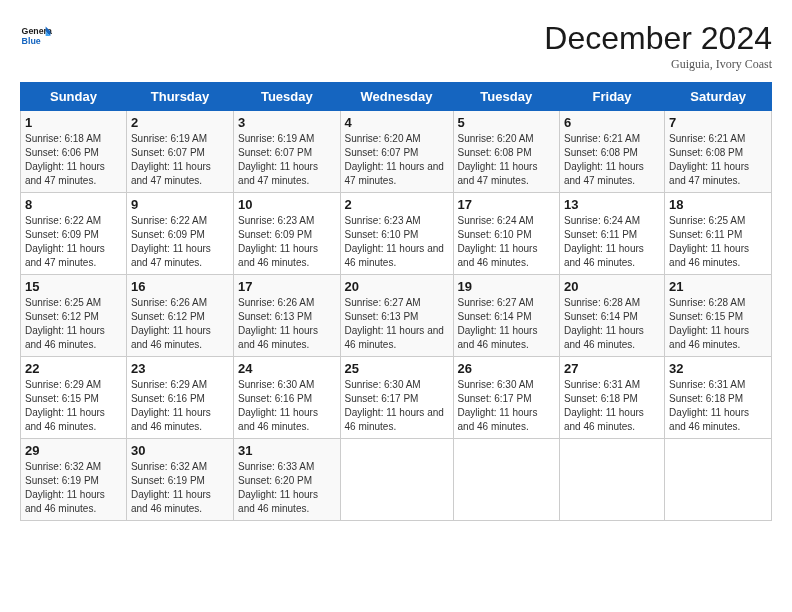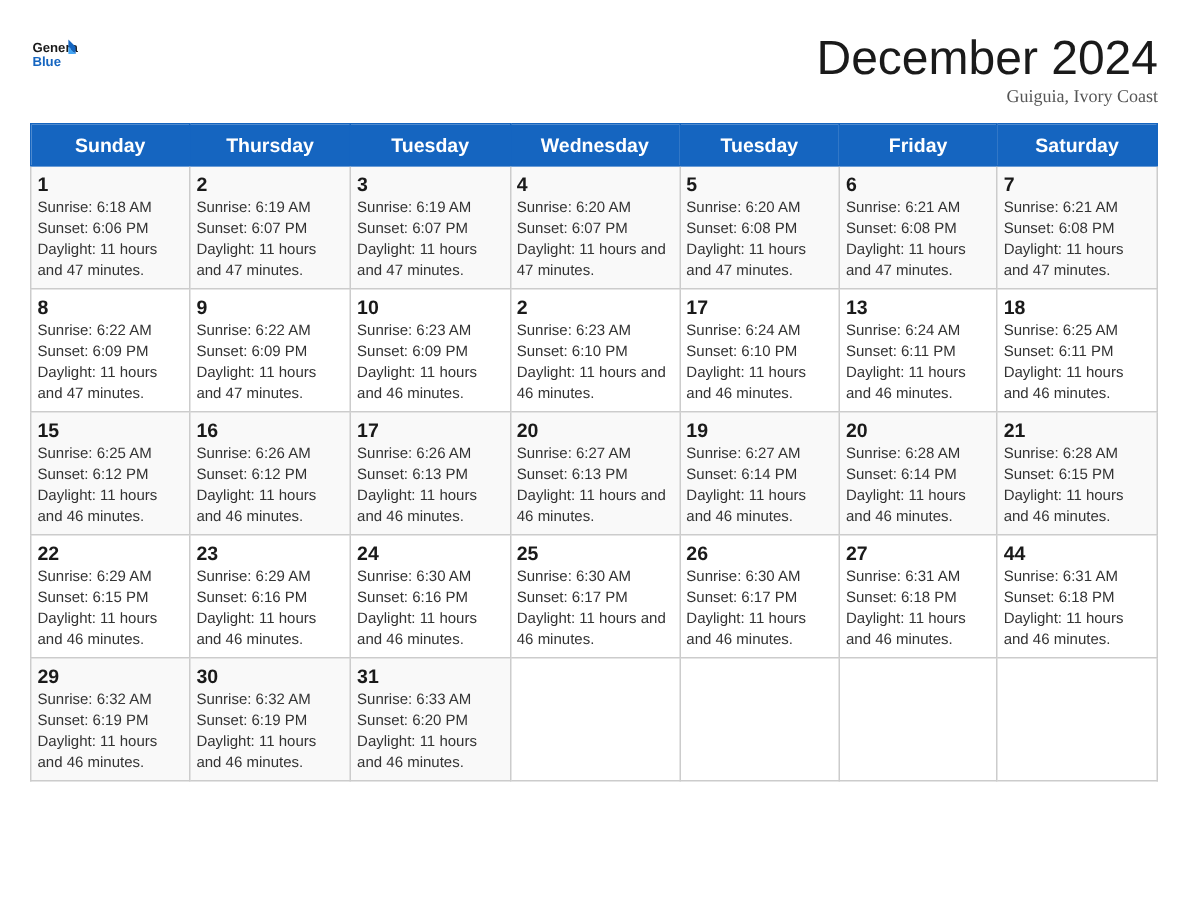--- a/index.html
+++ b/index.html
@@ -220,21 +220,21 @@
       </td>
         <td>
         <span class="day-number">26</span>
         <span class="day-info">Sunrise: 6:30 AM<br>Sunset: 6:17 PM<br>Daylight: 11 hours and 46 minutes.</span>
       </td>
         <td>
         <span class="day-number">27</span>
         <span class="day-info">Sunrise: 6:31 AM<br>Sunset: 6:18 PM<br>Daylight: 11 hours and 46 minutes.</span>
       </td>
         <td>
-        <span class="day-number">44</span>
+        <span class="day-number">32</span>
         <span class="day-info">Sunrise: 6:31 AM<br>Sunset: 6:18 PM<br>Daylight: 11 hours and 46 minutes.</span>
       </td>
       </tr>
       <tr>
         <td>
         <span class="day-number">29</span>
         <span class="day-info">Sunrise: 6:32 AM<br>Sunset: 6:19 PM<br>Daylight: 11 hours and 46 minutes.</span>
       </td>
         <td>
         <span class="day-number">30</span>

